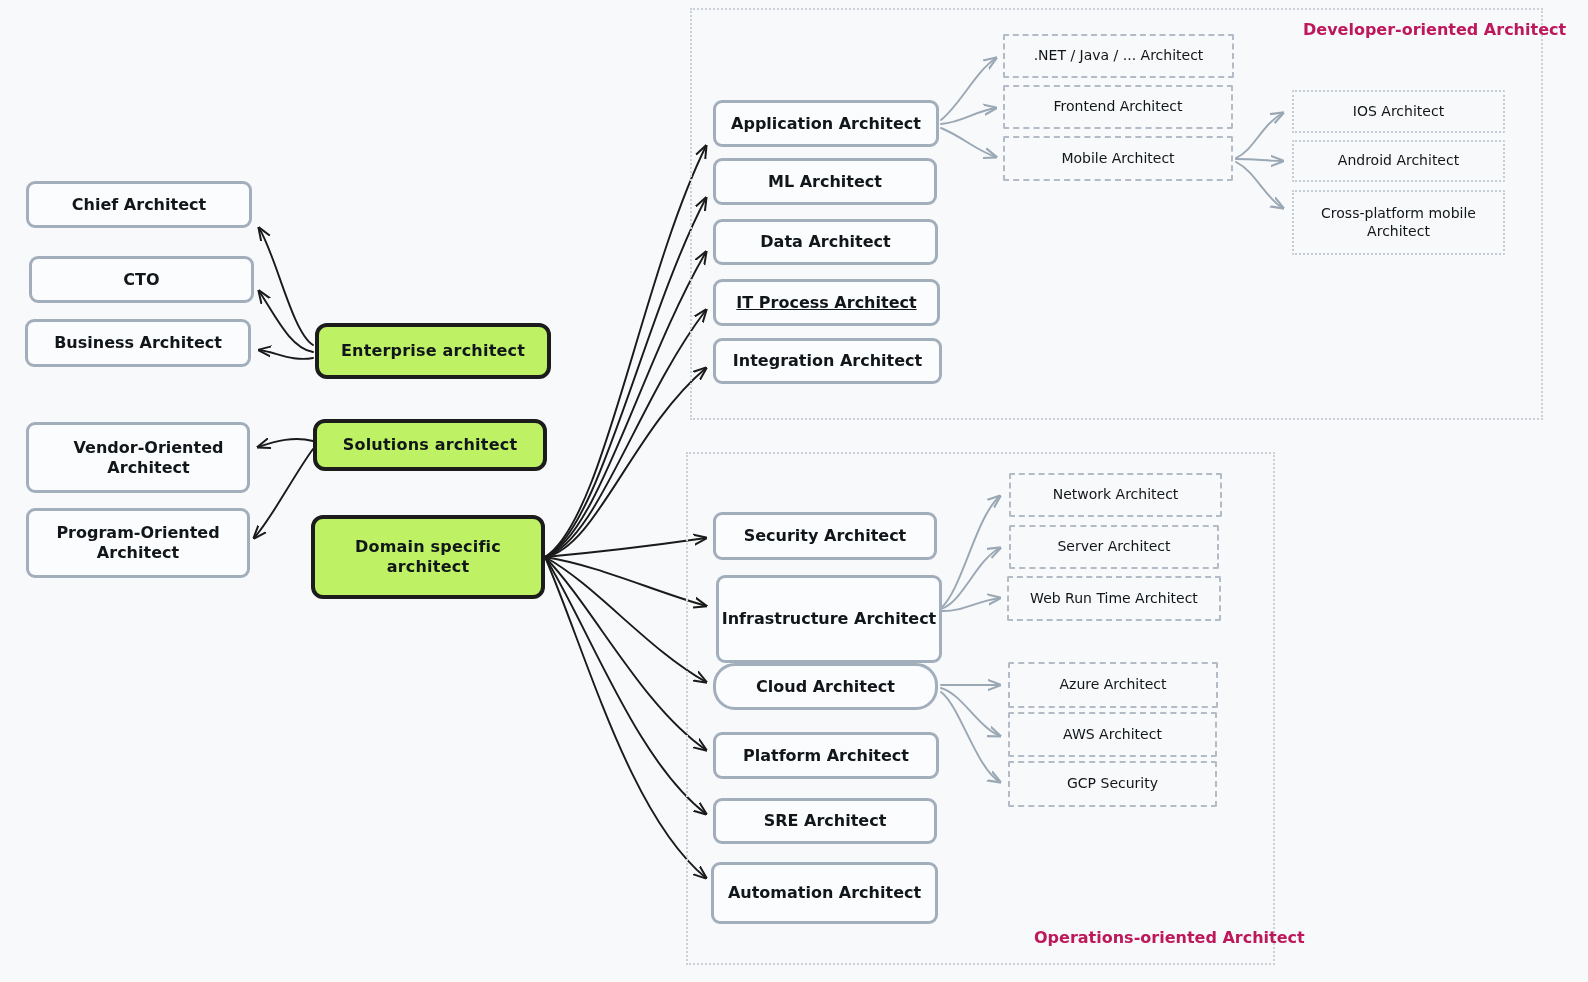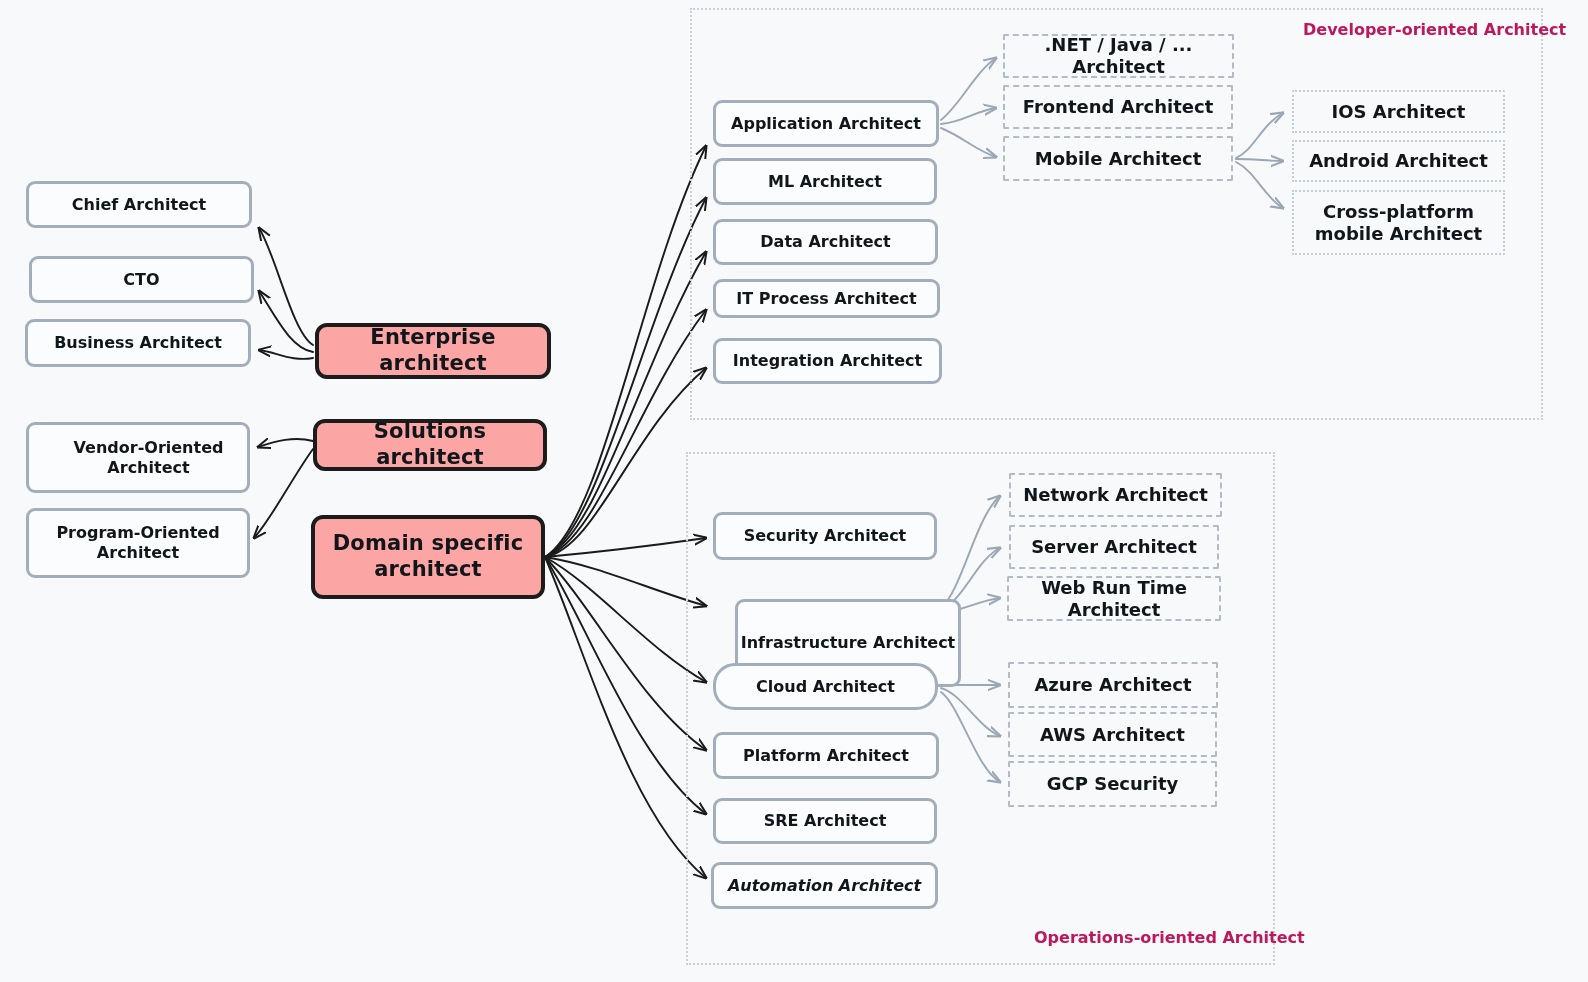--- a/index.html
+++ b/index.html
@@ -20,41 +20,41 @@
     text-align:center;
     background:#fdfdfd;
     color:#11161a;
     line-height:1.22;
   }
 
   
   .node.primary{
     border:4px solid #1c1c1c;
     border-radius:12px;
-    font-size:21px;
+    font-size:16px;
     font-weight:700;
     letter-spacing:.2px;
-    background:#fca5a5;
+    background:#bef264;
   }
 
   
   .node.sec{
     border:3px solid #a2aebb;
     border-radius:9px;
     font-size:16px;
     font-weight:700;
     background:#fbfcfd;
   }
 
   
   .node.leaf{
     border:2px dashed #b3bcc6;
     border-radius:2px;
-    font-size:18px;
-    font-weight:700;
+    font-size:14px;
+    font-weight:400;
     background:transparent;
   }
   .node.leaf.dotted{
     border:2px dotted #c3cbd4;
   }
 
   
   .group{
     position:absolute;
     box-sizing:border-box;
@@ -128,28 +128,28 @@
       <div class="node primary" style="left: 313px; top: 419px; width: 234px; height: 52px;">Solutions architect</div>
       <div class="node primary" style="left: 311px; top: 515px; width: 234px; height: 84px;">Domain specific architect</div>
       <div class="node sec" style="left: 26px; top: 181px; width: 226px; height: 47px;">Chief Architect</div>
       <div class="node sec" style="left: 29px; top: 256px; width: 225px; height: 47px;">CTO</div>
       <div class="node sec" style="left: 25px; top: 319px; width: 226px; height: 48px;">Business Architect</div>
       <div class="node sec" style="left: 26px; top: 422px; width: 224px; height: 71px; padding-left: 21px;">Vendor-Oriented Architect</div>
       <div class="node sec" style="left: 26px; top: 508px; width: 224px; height: 70px;">Program-Oriented Architect</div>
       <div class="node sec" style="left: 713px; top: 100px; width: 226px; height: 47px;">Application Architect</div>
       <div class="node sec" style="left: 713px; top: 158px; width: 224px; height: 47px;">ML Architect</div>
       <div class="node sec" style="left: 713px; top: 219px; width: 225px; height: 46px;">Data Architect</div>
-      <div class="node sec" style="left: 713px; top: 279px; width: 227px; height: 39px;">IT Process Architect</div>
+      <div class="node sec" style="left: 713px; top: 279px; width: 227px; height: 47px; text-decoration: underline;">IT Process Architect</div>
       <div class="node sec" style="left: 713px; top: 338px; width: 229px; height: 46px;">Integration Architect</div>
       <div class="node sec" style="left: 713px; top: 512px; width: 224px; height: 48px;">Security Architect</div>
-      <div class="node sec" style="left: 735px; top: 575px; width: 226px; height: 88px; margin-top: 24px;">Infrastructure Architect</div>
+      <div class="node sec" style="left: 716px; top: 575px; width: 226px; height: 88px;">Infrastructure Architect</div>
       <div class="node sec" style="left: 713px; top: 663px; width: 225px; height: 47px; border-radius: 22px;">Cloud Architect</div>
       <div class="node sec" style="left: 713px; top: 732px; width: 226px; height: 47px;">Platform Architect</div>
       <div class="node sec" style="left: 713px; top: 798px; width: 224px; height: 46px;">SRE Architect</div>
-      <div class="node sec" style="left: 711px; top: 862px; width: 227px; height: 47px; font-style: italic;">Automation Architect</div>
+      <div class="node sec" style="left: 711px; top: 862px; width: 227px; height: 62px;">Automation Architect</div>
       <div class="node leaf" style="left: 1003px; top: 34px; width: 231px; height: 44px;">.NET / Java / ... Architect</div>
       <div class="node leaf" style="left: 1003px; top: 85px; width: 230px; height: 44px;">Frontend Architect</div>
       <div class="node leaf" style="left: 1003px; top: 136px; width: 230px; height: 45px;">Mobile Architect</div>
       <div class="node leaf dotted" style="left: 1292px; top: 90px; width: 213px; height: 43px;">IOS Architect</div>
       <div class="node leaf dotted" style="left: 1292px; top: 140px; width: 213px; height: 42px;">Android Architect</div>
       <div class="node leaf dotted" style="left: 1292px; top: 190px; width: 213px; height: 65px;">Cross-platform mobile Architect</div>
       <div class="node leaf" style="left: 1009px; top: 473px; width: 213px; height: 44px;">Network Architect</div>
       <div class="node leaf" style="left: 1009px; top: 525px; width: 210px; height: 44px;">Server Architect</div>
       <div class="node leaf" style="left: 1007px; top: 576px; width: 214px; height: 45px;">Web Run Time Architect</div>
       <div class="node leaf" style="left: 1008px; top: 662px; width: 210px; height: 46px;">Azure Architect</div>

